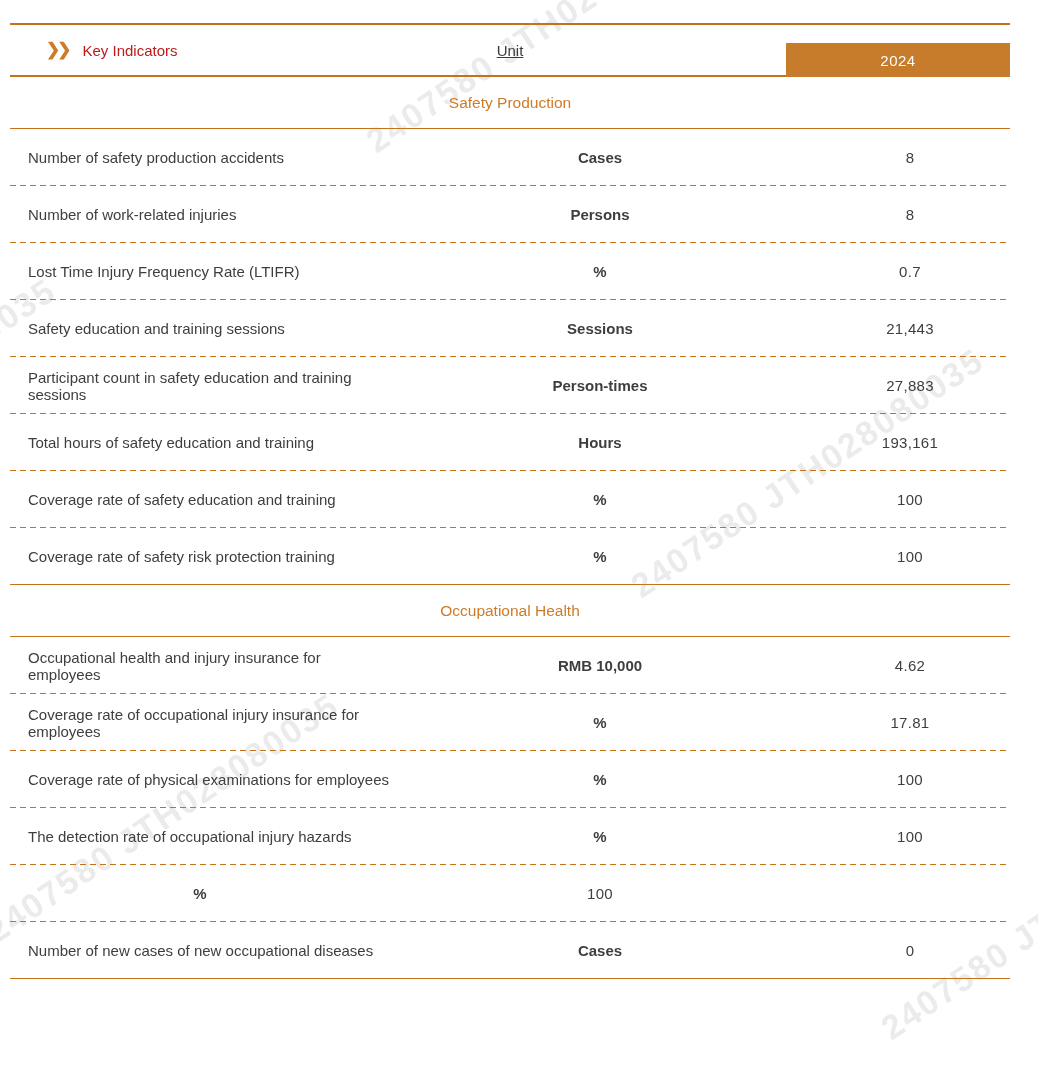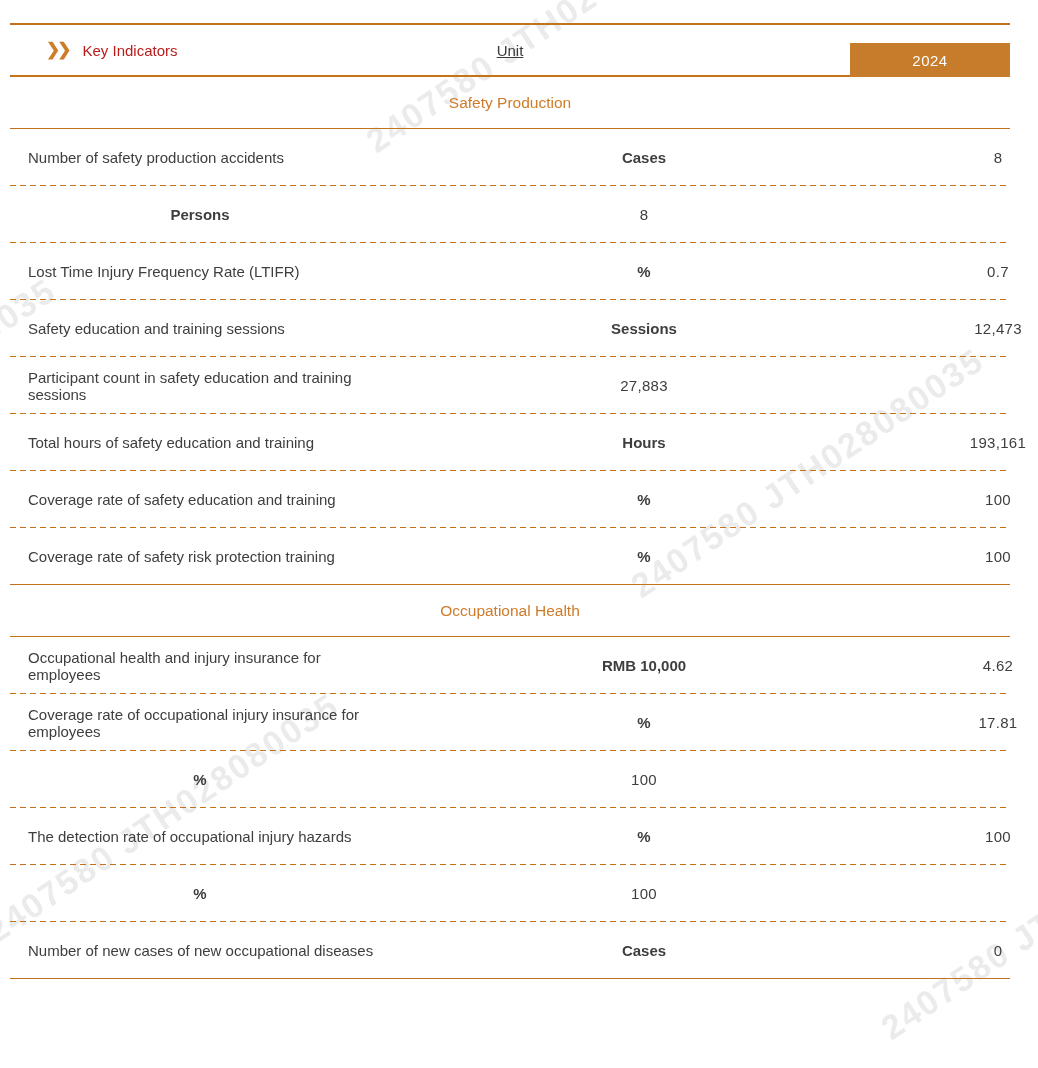--- a/index.html
+++ b/index.html
@@ -39,34 +39,34 @@
   }
   .arrows{
     color:var(--accent-text);font-weight:700;font-size:17px;letter-spacing:-3px;
     margin-left:36px;line-height:1;padding-bottom:2px;
   }
   .kih{font-size:15px;color:#b91c1c;margin-left:14px;}
   .unith{
     position:absolute;left:0;right:0;text-align:center;font-size:15px;color:#3A3A3A;text-decoration:underline;
   }
   .yearh{
-    position:absolute;right:0;top:-2px;bottom:-2px;width:160px;
+    position:absolute;right:0;top:-2px;bottom:-2px;width:224px;
     background:var(--accent-block);
     display:flex;align-items:center;justify-content:center;margin-top:20px;
   }
   .yearh span{color:#FDFDFD;font-size:15px;letter-spacing:0.5px;}
   
   .section-title-band{
     height:52px;display:flex;align-items:center;justify-content:center;
     border-bottom:1.5px solid var(--accent-line);
   }
   .section-title{color:var(--accent-text);font-size:15.5px;}
   .row{
     position:relative;height:57px;
-    display:grid;grid-template-columns:380px 420px 200px;align-items:center;gap:44px;
+    display:grid;grid-template-columns:380px 420px 200px;align-items:center;
   }
   .row:not(:last-child)::after{
     content:"";position:absolute;left:0;right:0;bottom:0;height:1px;
     background:repeating-linear-gradient(90deg,var(--accent-line) 0 6px,transparent 6px 10px);
   }
   .row:last-child{border-bottom:1.5px solid var(--accent-line);}
   .cell{font-size:15px;color:var(--text);}
   .c-ind{padding-left:18px;text-align:left;}
   .c-unit{text-align:center;font-weight:bold;}
   .c-val{text-align:center;letter-spacing:0.3px;}
@@ -97,39 +97,41 @@
       <span class="section-title">Safety Production</span>
     </div>
     <div class="rows">
   <div class="row">
     <div class="cell c-ind">Number of safety production accidents</div>
     <div class="cell c-unit">Cases</div>
     <div class="cell c-val">8</div>
   </div>
 
   <div class="row">
+    <div class="cell c-ind">Number of work-related injuries</div>
     <div class="cell c-unit">Persons</div>
     <div class="cell c-val">8</div>
   </div>
 
 
   <div class="row">
     <div class="cell c-ind">Lost Time Injury Frequency Rate (LTIFR)</div>
     <div class="cell c-unit">%</div>
     <div class="cell c-val">0.7</div>
   </div>
 
   <div class="row">
     <div class="cell c-ind">Safety education and training sessions</div>
     <div class="cell c-unit">Sessions</div>
-    <div class="cell c-val">12,473</div>
+    <div class="cell c-val">21,443</div>
   </div>
 
   <div class="row">
     <div class="cell c-ind">Participant count in safety education and training sessions</div>
+    <div class="cell c-unit">Person-times</div>
     <div class="cell c-val">27,883</div>
   </div>
 
   <div class="row">
     <div class="cell c-ind">Total hours of safety education and training</div>
     <div class="cell c-unit">Hours</div>
     <div class="cell c-val">193,161</div>
   </div>
 
   <div class="row">
@@ -157,20 +159,21 @@
     <div class="cell c-val">4.62</div>
   </div>
 
   <div class="row">
     <div class="cell c-ind">Coverage rate of occupational injury insurance for employees</div>
     <div class="cell c-unit">%</div>
     <div class="cell c-val">17.81</div>
   </div>
 
   <div class="row">
+    <div class="cell c-ind">Coverage rate of physical examinations for employees</div>
     <div class="cell c-unit">%</div>
     <div class="cell c-val">100</div>
   </div>
 
   <div class="row">
     <div class="cell c-ind">The detection rate of occupational injury hazards</div>
     <div class="cell c-unit">%</div>
     <div class="cell c-val">100</div>
   </div>
 

